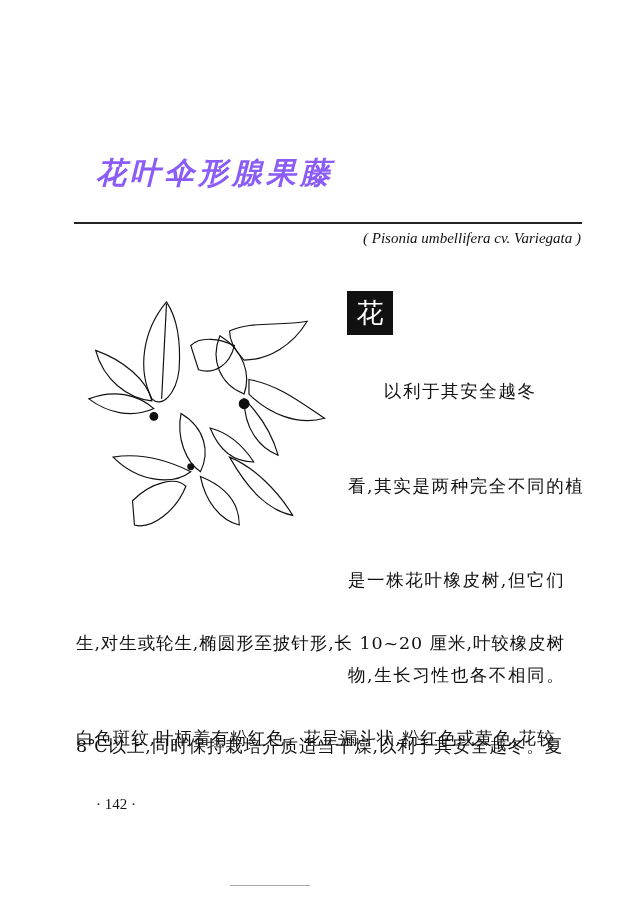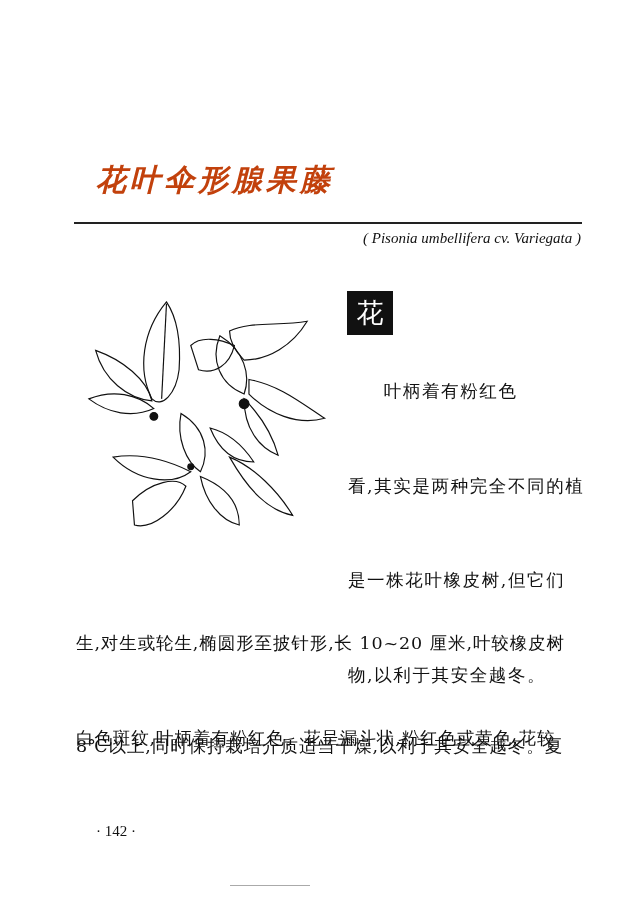--- a/index.html
+++ b/index.html
@@ -1,39 +1,39 @@
 <!DOCTYPE html>
 <html><head>
 <meta charset="utf-8">
 <style>
   html, body { margin: 0; padding: 0; }
   body {
     width: 637px; height: 901px; background: #ffffff; position: relative; overflow: hidden;
     font-family: "DejaVu Serif", "Liberation Serif", serif; color: #111;
   }
   .title {
-    position: absolute; left: 96px; top: 160px; font-size: 30px; font-weight: bold;
-    letter-spacing: 4px; font-style: italic; color: #c2410c;
+    position: absolute; left: 96px; top: 153px; font-size: 30px; font-weight: bold;
+    letter-spacing: 4px; font-style: italic; color: #8b5cf6;
   }
   .rule { position: absolute; left: 74px; top: 222px; width: 508px; height: 2px; background: #222; }
   .latin {
     position: absolute; right: 56px; top: 230px; font-size: 15px; font-style: italic;
     font-family: "Liberation Serif", "DejaVu Serif", serif;
     margin-left: 48px;
   }
   .illus { position: absolute; left: 84px; top: 292px; width: 262px; height: 272px; }
   .dropcap {
     position: absolute; left: 347px; top: 291px; width: 46px; height: 44px; background: #111; color: #fff;
     font-size: 27px; text-align: center; line-height: 44px;
   }
   .para-lines { position: absolute; font-size: 17.5px; line-height: 31.5px; white-space: pre; letter-spacing: 1.6px; }
   .side { left: 348px; top: 313px; }
   .full { left: 76px; top: 565px; letter-spacing: 0.9px; }
   .full2 { left: 76px; top: 668px; letter-spacing: 0.9px; }
-  .pageno { position: absolute; left: 96px; top: 796px; font-size: 15px; font-family: "Liberation Serif", serif; margin-top: 27px; }
+  .pageno { position: absolute; left: 96px; top: 796px; font-size: 15px; font-family: "Liberation Serif", serif; }
   .watermark {
     position: absolute; right: 6px; top: 810px; font-family: "Liberation Sans", sans-serif;
     font-size: 26px; color: #999; transform: rotate(-90deg); transform-origin: right top;
     letter-spacing: 2px; white-space: nowrap;
   }
   .scan-mark { position: absolute; background: #aaa; height: 1px; }
 </style>
 </head>
 <body>
 
@@ -58,24 +58,24 @@
   <path d="M150 170 C175 180 200 205 215 230 C190 225 170 205 150 170Z"></path>
   <path d="M130 140 C150 145 165 160 175 175 C155 175 140 165 130 140Z"></path>
   <circle cx="165" cy="115" r="5" fill="#111"></circle>
   <circle cx="72" cy="128" r="4" fill="#111"></circle>
   <circle cx="110" cy="180" r="3" fill="#111"></circle>
 </svg>
 
 <div class="dropcap">花</div>
 
 <div class="para-lines side">
-  <div>     叶柄着有粉红色</div>
+  <div>     以利于其安全越冬</div>
   <div>看,其实是两种完全不同的植</div>
   <div>是一株花叶橡皮树,但它们</div>
-  <div>物,以利于其安全越冬。</div>
+  <div>物,生长习性也各不相同。</div>
   
   
   
   
 </div>
 
 <div class="para-lines full">
   <div>生,对生或轮生,椭圆形至披针形,长 10~20 厘米,叶较橡皮树</div>
   <div>白色斑纹,叶柄着有粉红色。花呈漏斗状,粉红色或黄色,花较</div>
   

